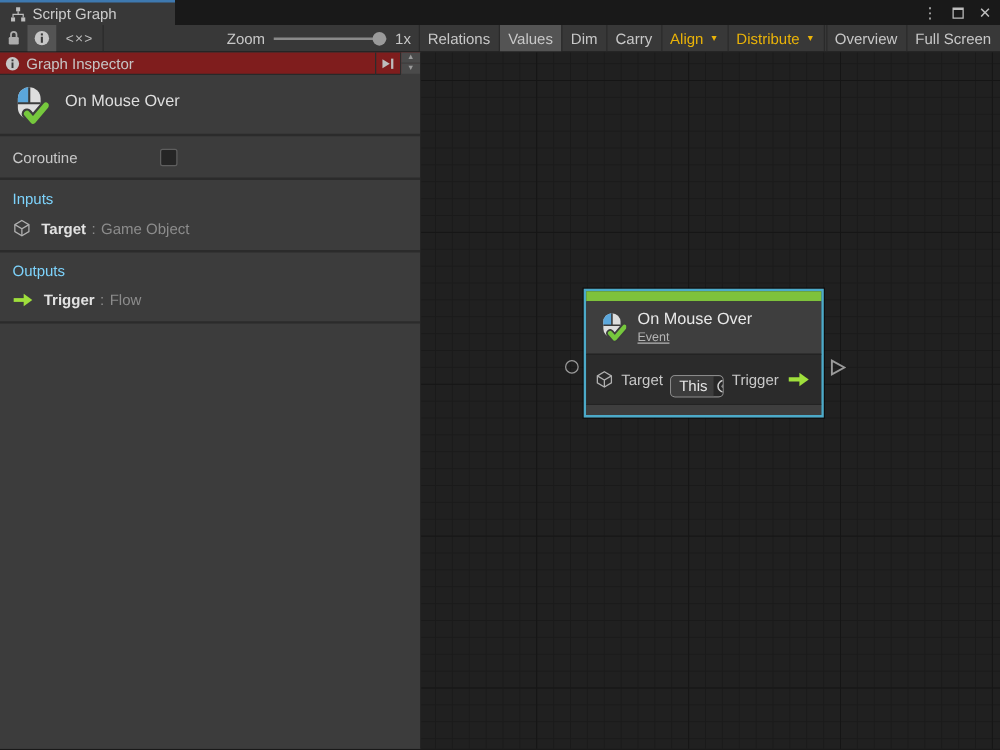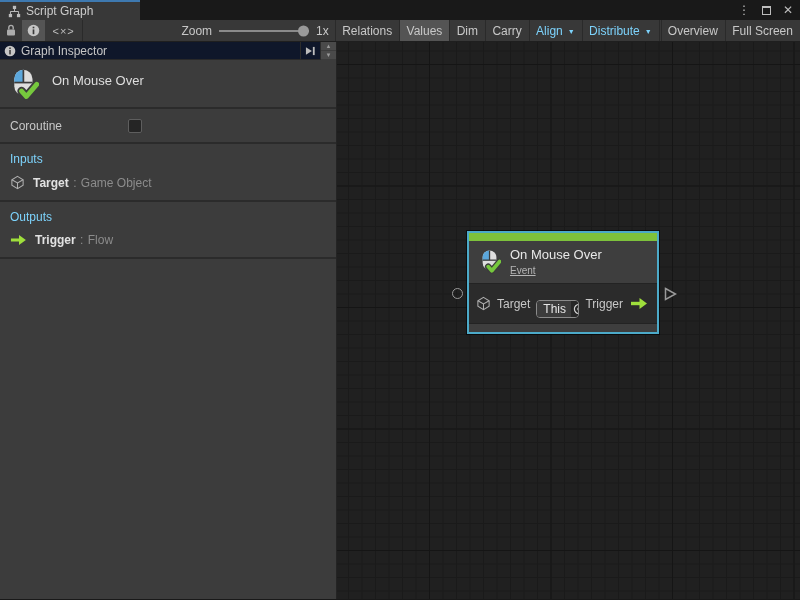--- a/index.html
+++ b/index.html
@@ -22,38 +22,38 @@
   .maxbox { width:9px; height:9px; border:1px solid #bdbdbd; border-top-width:2px; }
 
   
   .toolbar {
     height:22px; background:#383838; border-bottom:1px solid #1f1f1f;
     display:flex; align-items:stretch; font-size:12px;
   }
   .tb-btn { display:flex; align-items:center; justify-content:center; padding:0 7px; color:#c8c8c8; white-space:nowrap; }
   .tb-btn.icon-btn { padding:0 5px; width:23px; }
   .tb-btn.active { background:#545454; }
-  .tb-btn.disabled { color:#7dd3fc; }
+  .tb-btn.disabled { color:#eab308; }
   .tb-sep { width:1px; background:#2a2a2a; }
   .code-btn { width:78px; }
   .code-glyph { color:#bdbdbd; letter-spacing:1px; font-size:11px; }
   .graph-ref { display:flex; align-items:center; gap:6px; padding:0 8px 0 6px;margin-top:31px; }
   .zoom-group { display:flex; align-items:center; gap:7px; margin-left:26px; margin-right:6px; }
   .slider { width:90px; height:22px; position:relative; display:flex; align-items:center; }
   .slider-track { width:100%; height:2px; background:#8a8a8a; }
   .slider-handle { position:absolute; right:0; top:50%; transform:translateY(-50%); width:11px; height:11px; border-radius:50%; background:#9a9a9a; }
   .dd-arrow { font-size:7px; margin-left:5px; position:relative; top:1px; }
   .tb-gap { width:4px; }
 
   
   .content { display:flex; height:557px; }
 
   
   .inspector { width:337px; background:#3c3c3c; border-right:1px solid #242424; display:flex; flex-direction:column; }
-  .insp-header { height:18px; background:#0f172a; border-bottom:1px solid #292929; display:flex; align-items:center; padding-left:4px; }
+  .insp-header { height:18px; background:#7f1d1d; border-bottom:1px solid #292929; display:flex; align-items:center; padding-left:4px; }
   .insp-header-title { margin-left:5px; flex:1; color:#c6c6c6; }
   .pin-btn { width:20px; height:18px; display:flex; align-items:center; justify-content:center; border-left:1px solid #2c2c2c; }
   .scroller { width:16px; height:18px; border-left:1px solid #2c2c2c; display:flex; flex-direction:column; }
   .scroller button { flex:1; background:#4a4a4a; border:none; border-bottom:1px solid #3c3c3c; color:#9a9a9a; font-size:6px; line-height:1; padding:0; cursor:default; }
   .section { border-bottom:2px solid #2b2b2b; }
   .unit-section { height:49px; display:flex; align-items:flex-start; padding:8px 0 0 9px; }
   .unit-title { margin-left:13px; margin-top:5px; font-size:13px; color:#dedede; }
   .coroutine-row { height:35px; display:flex; align-items:center; padding-left:10px; }
   .coroutine-label { width:118px; }
   .checkbox { width:14px; height:14px; background:#252525; border:1px solid #5e5e5e; border-radius:2px; }

